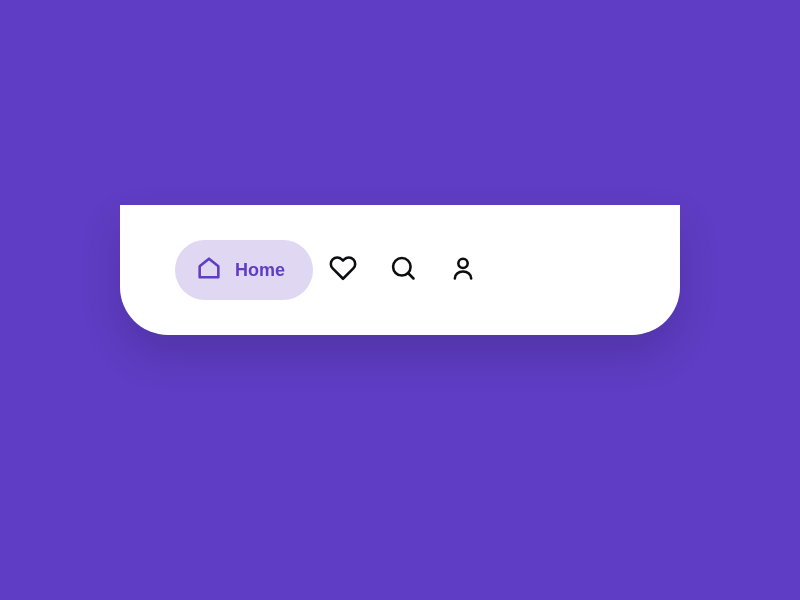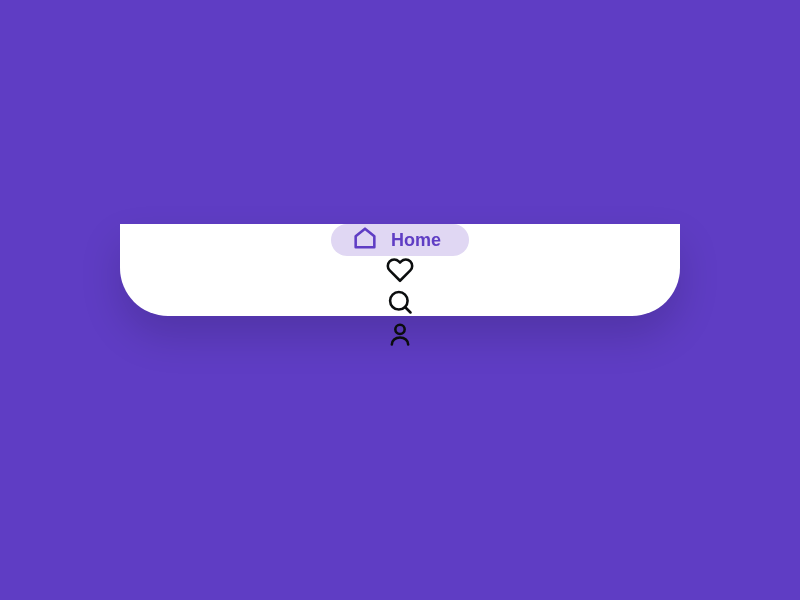--- a/index.html
+++ b/index.html
@@ -15,30 +15,29 @@
       display: flex;
       align-items: center;
       justify-content: center;
       font-family: -apple-system, BlinkMacSystemFont, 'Segoe UI', sans-serif;
       overflow: hidden;
     }
 
     .nav-bar {
       background: #ffffff;
       width: 560px;
-      height: 92px;
+      height: 130px;
       border-radius: 0 0 48px 48px;
       display: flex;
       align-items: center;
       justify-content: flex-start;
       padding: 0 55px;
       box-shadow: 0 20px 40px rgba(0, 0, 0, 0.15);
       position: relative;
       top: -30px;
-      flex-direction: column;
     }
 
     .nav-item {
       display: flex;
       align-items: center;
       justify-content: center;
       cursor: pointer;
       height: 60px;
       min-width: 60px;
       border-radius: 30px;

